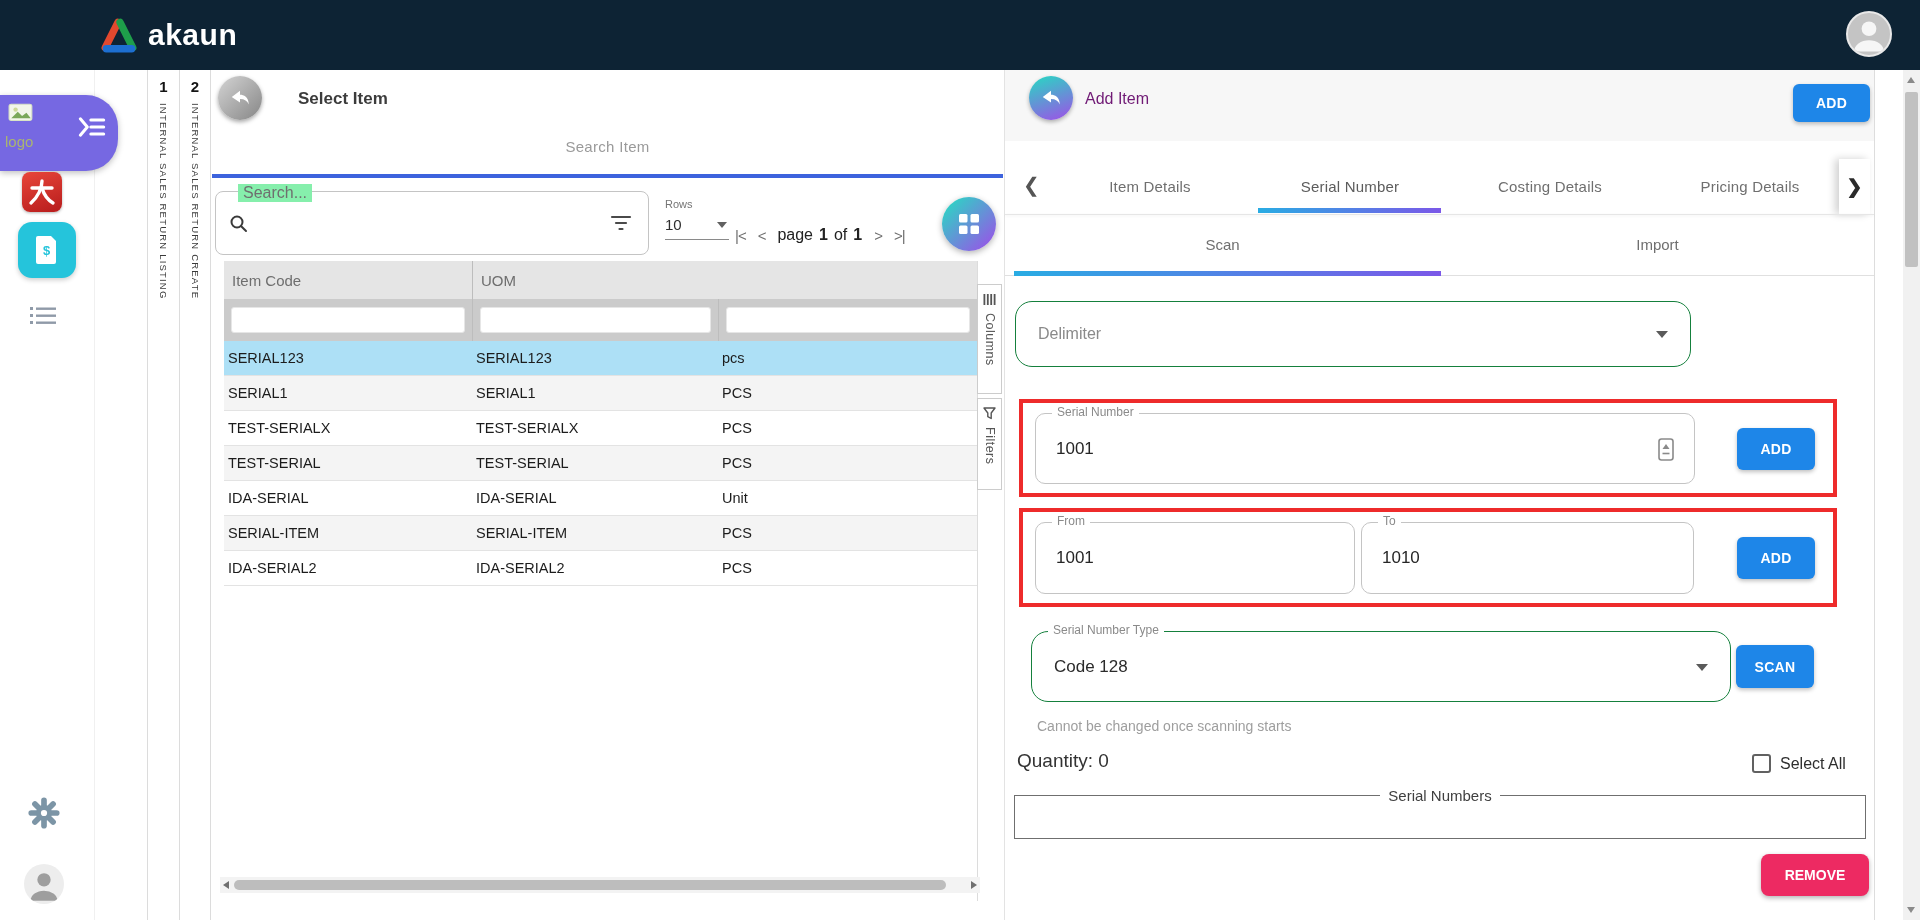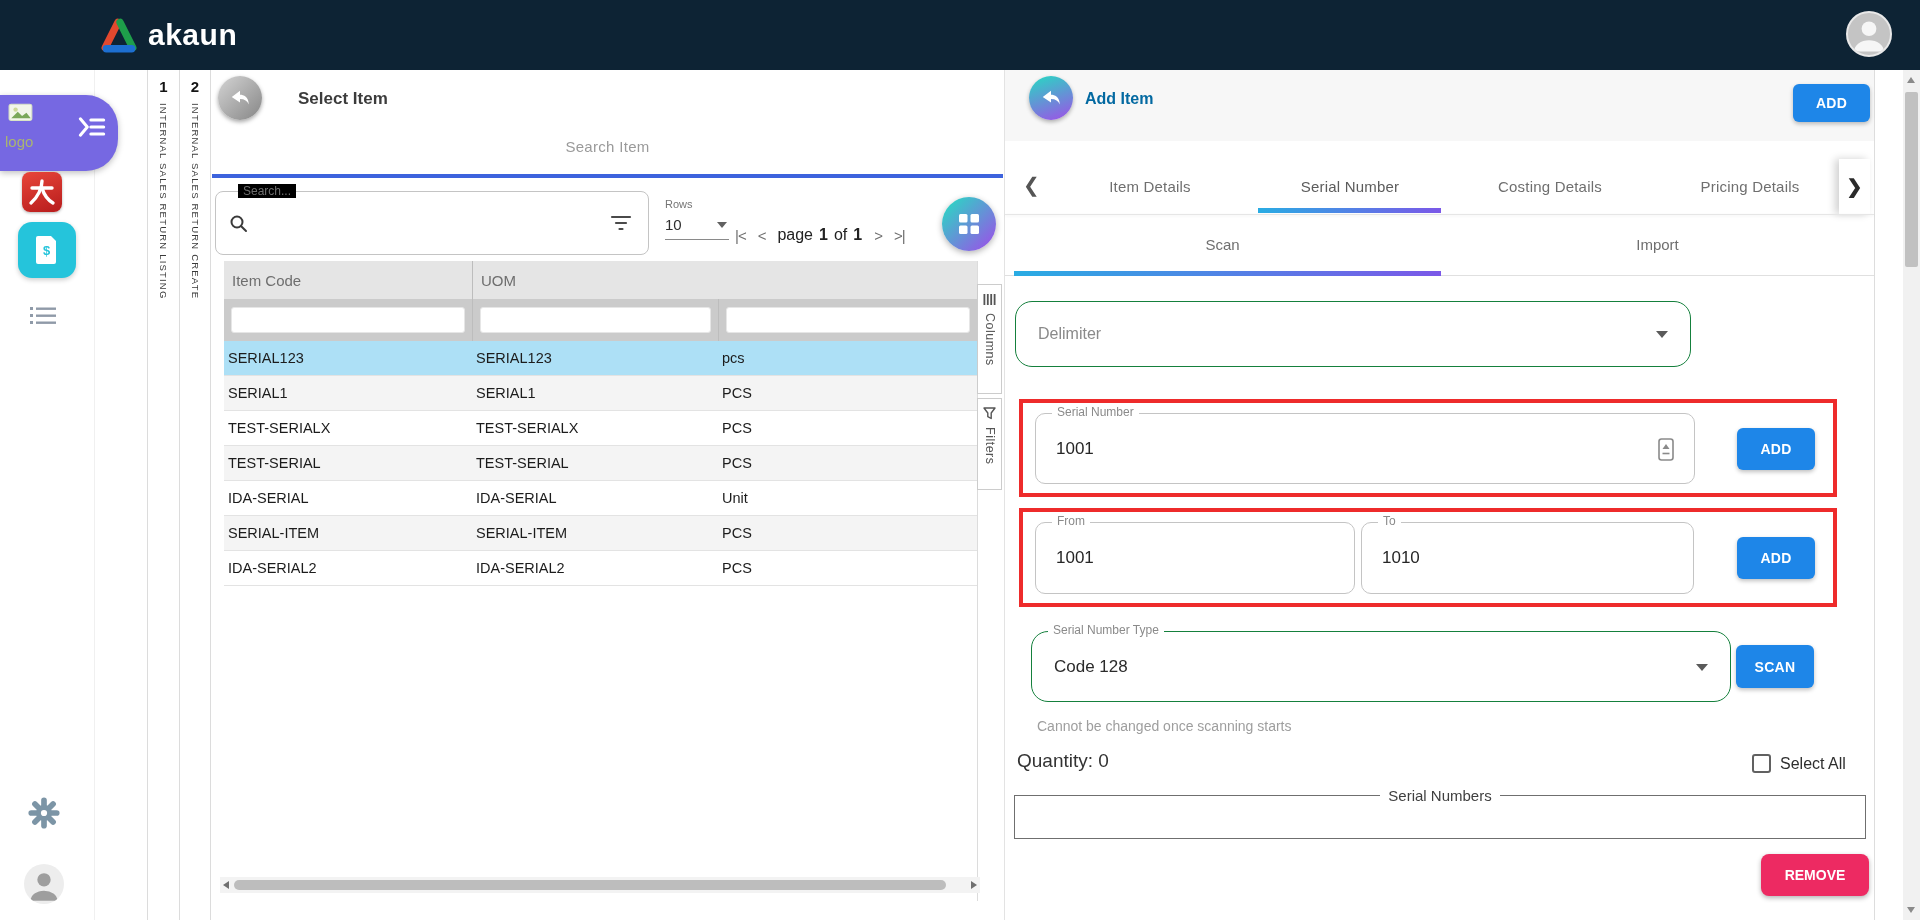--- a/index.html
+++ b/index.html
@@ -33,21 +33,21 @@
 
   
   .left-panel { position:absolute; left:211px; top:70px; width:793px; height:850px; background:#fff; }
   .circle-btn { border-radius:50%; display:flex; align-items:center; justify-content:center; cursor:pointer; }
   .back-gray { position:absolute; left:7px; top:6px; width:44px; height:44px; background:linear-gradient(135deg,#d4d4d4,#868686); box-shadow:0 2px 4px rgba(0,0,0,.35); }
   .lp-title { position:absolute; left:87px; top:19px; font-size:17px; font-weight:600; color:#3c3c3c; }
   .lp-tab { position:absolute; left:0; top:68px; width:100%; text-align:center; font-size:15px; color:#9a9a9a; letter-spacing:.3px; }
   .lp-underline { position:absolute; left:1px; top:104px; width:791px; height:4px; background:#3D63DD; }
 
   .search-box { position:absolute; left:4px; top:121px; width:434px; height:64px; border:1px solid #c4c4c4; border-radius:8px; background:#fff; }
-  .search-box .flabel { position:absolute; left:22px; top:-8px; background:#000000; padding:0 5px; font-size:12px; color:#6f6f6f; }
+  .search-box .flabel { position:absolute; left:22px; top:-8px; background:#86efac; padding:0 5px; font-size:16px; color:#6f6f6f; }
   .search-box .sicon { position:absolute; left:13px; top:22px; }
   .search-box input { position:absolute; left:36px; top:16px; width:300px; height:30px; border:none; outline:none; font-size:15px; color:#2e2e2e; font-family:"Liberation Sans",sans-serif; }
   .search-box .filter-icon { position:absolute; right:16px; top:22px; cursor:pointer; }
 
   .rows-select { position:absolute; left:454px; top:128px; width:64px; height:52px; cursor:pointer; }
   .rows-select .rlabel { font-size:11px; color:#757575; }
   .rows-select .rvalue { margin-top:6px; font-size:15px; color:#2e2e2e; border-bottom:1px solid #8a8a8a; padding-bottom:6px; width:64px; position:relative; }
   .rows-select .tri { position:absolute; right:2px; top:6px; width:0; height:0; border-left:5px solid transparent; border-right:5px solid transparent; border-top:6px solid #616161; }
 
   .pagination { position:absolute; left:524px; top:156px; display:flex; align-items:center; gap:12px; font-size:16px; color:#222; }
@@ -78,21 +78,21 @@
 
   .side-tab { position:absolute; left:766px; width:25px; background:#fff; border:1px solid #ccc; display:flex; flex-direction:column; align-items:center; padding-top:8px; cursor:pointer; }
   .side-tab .stlabel { writing-mode:vertical-rl; font-size:12.5px; color:#555; letter-spacing:.5px; margin-top:7px; }
   .st-columns { top:214px; height:110px; }
   .st-filters { top:328px; height:92px; }
 
   
   .right-panel { position:absolute; left:1004px; top:70px; width:871px; height:850px; background:#fff; border-left:1px solid #e3e3e3; border-right:1px solid #ddd; }
   .rp-header { position:absolute; left:0; top:0; width:100%; height:71px; background:#f7f7f7; }
   .back-grad { position:absolute; left:24px; top:6px; width:44px; height:44px; background:linear-gradient(160deg,#2BD4C4 5%,#9A55E6 95%); box-shadow:0 2px 4px rgba(0,0,0,.3); }
-  .rp-title { position:absolute; left:80px; top:20px; font-size:16px; font-weight:700; color:#0369a1; }
+  .rp-title { position:absolute; left:80px; top:20px; font-size:16px; font-weight:400; color:#701a75; }
   .btn-blue { background:#1E86E8; color:#fff; font-weight:700; font-size:14px; border:none; border-radius:6px; cursor:pointer; box-shadow:0 2px 4px rgba(0,0,0,.25); font-family:"Liberation Sans",sans-serif; letter-spacing:.3px; }
   .rp-add-top { position:absolute; left:788px; top:14px; width:77px; height:38px; }
 
   .rp-tabs { position:absolute; left:0; top:89px; width:100%; height:55px; background:#fff; }
   .rp-tabs .chev-left { position:absolute; left:18px; top:14px; font-size:20px; color:#555; cursor:pointer; }
   .rp-tab { position:absolute; top:0; width:200px; height:55px; line-height:55px; text-align:center; font-size:15px; color:#6f6f6f; cursor:pointer; letter-spacing:.2px; }
   .rp-tab.active { color:#5c5c5c; }
   .tab-underline { position:absolute; left:253px; top:49px; width:183px; height:5px; background:linear-gradient(90deg,#29ACE3,#7B58E8); }
   .chev-right-box { position:absolute; left:834px; top:0; width:31px; height:55px; background:#fff; box-shadow:-4px 0 8px rgba(0,0,0,.18); display:flex; align-items:center; justify-content:center; font-size:19px; font-weight:700; color:#2b2b2b; cursor:pointer; }
   .rp-tabs-divider { position:absolute; left:0; top:144px; width:100%; height:1px; background:#e6e6e6; box-shadow:0 1px 3px rgba(0,0,0,.08); }

